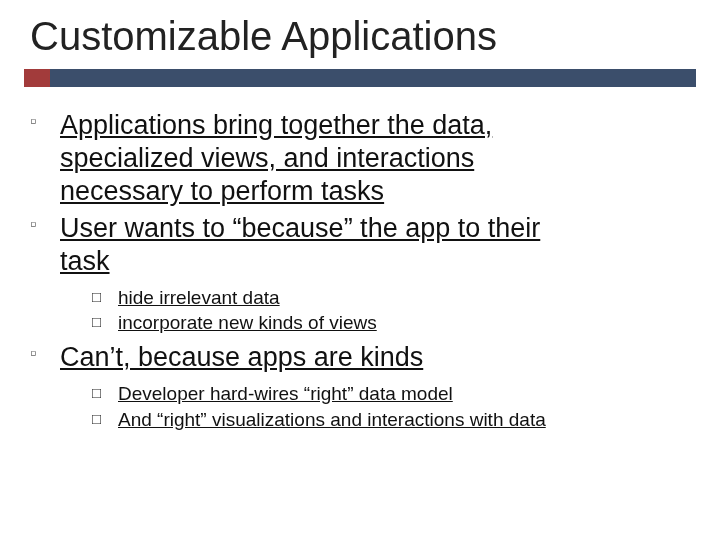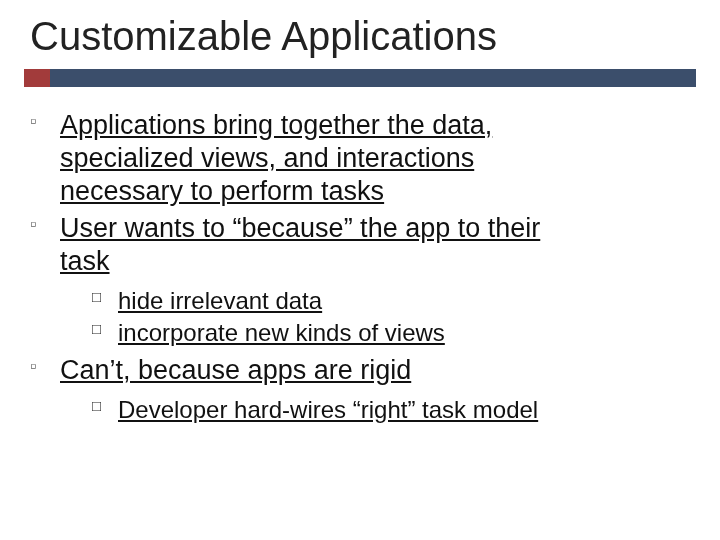--- a/index.html
+++ b/index.html
@@ -63,21 +63,21 @@
   .lvl1 > li::before {
     content: "▫";
     position: absolute;
     left: 0;
     top: 2px;
     font-size: 18px;
     color: #666;
   }
   .lvl2 {
     list-style: none;
-    font-size: 24px;
+    font-size: 19px;
     line-height: 1.25;
     margin-top: 8px;
     margin-bottom: 6px;
     color: #111;
   }
   .lvl2 > li {
     position: relative;
     padding-left: 58px;
     margin-bottom: 2px;
   }
@@ -106,20 +106,21 @@
         <span>Applications bring together the data, specialized views, and interactions necessary to perform tasks</span>
       </li>
       <li>
         <span>User wants to “because” the app to their task</span>
         <ul class="lvl2">
           <li><span>hide irrelevant data</span></li>
           <li><span>incorporate new kinds of views</span></li>
         </ul>
       </li>
       <li>
-        <span>Can’t, because apps are rigid</span>
+        <span>Can’t, because apps are kinds</span>
         <ul class="lvl2">
-          <li><span>Developer hard-wires “right” task model</span></li>
+          <li><span>Developer hard-wires “right” data model</span></li>
+          <li><span>And “right” visualizations and interactions with data</span></li>
         </ul>
       </li>
     </ul>
   </div>
 </div>
 
 </body></html>

